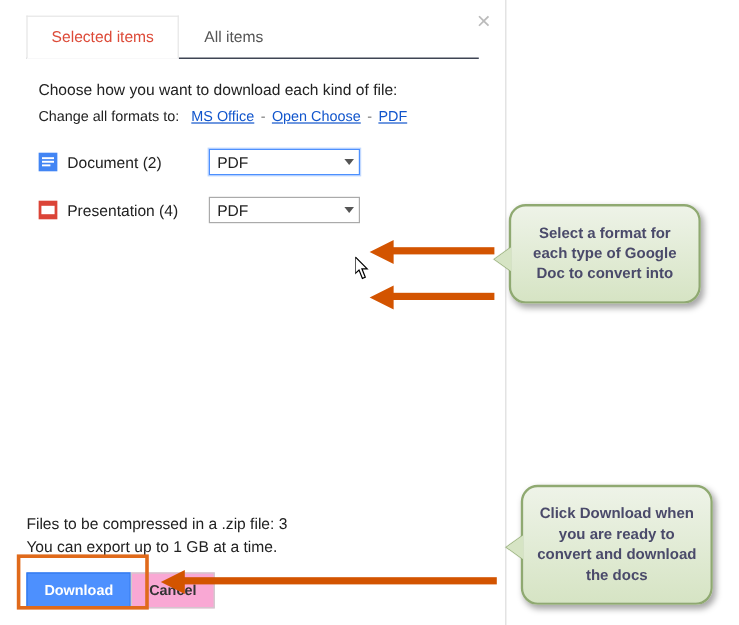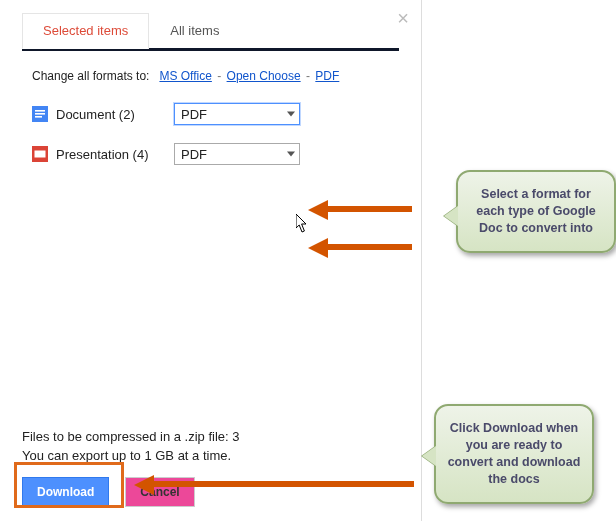--- a/index.html
+++ b/index.html
@@ -30,21 +30,21 @@
     line-height: 1;
     cursor: pointer;
   }
   .title {
     font-size: 16px;
     color: #222;
     margin: 14px 0 18px 0;
   }
   .tabbar {
     display: flex;
-    border-bottom: 3px solid #0f172a;
+    border-bottom: 1px solid #0f172a;
     margin-bottom: 18px;
   }
   .tab {
     padding: 9px 20px 10px;
     font-size: 13px;
     cursor: pointer;
     color: #555;
     border: 1px solid transparent;
     border-bottom: none;
     position: relative;
@@ -103,28 +103,28 @@
   .cursor-img {
     position: absolute;
     width: 14px; height: 20px;
     pointer-events: none;
   }
   .footer-area {
     position: absolute;
     left: 22px; bottom: 14px; right: 20px;
   }
   .compress-line, .export-line { margin: 4px 0; }
-  .btn-row { margin-top: 14px; display: flex; gap: 16px; align-items: center; }
+  .btn-row { margin-top: 14px; display: flex; gap: 0; align-items: center; }
   .btn {
     height: 30px;
     padding: 0 14px;
     font-size: 12px;
     font-weight: bold;
     border: 1px solid #ccc;
-    background: #ec4899;
+    background: #f9a8d4;
     color: #333;
     cursor: pointer;
   }
   .btn.primary {
     background: #4d90fe;
     border-color: #3079ed;
     color: #fff;
   }
   .highlight-box {
     position: absolute;
@@ -180,20 +180,21 @@
 <div class="dialog">
 
   <div class="close-x">×</div>
 
 
   <div class="tabbar">
     <div class="tab active">Selected items</div>
     <div class="tab">All items</div>
   </div>
 
+  <div class="instruction">Choose how you want to download each kind of file:</div>
 
   <div class="change-line">
     <span>Change all formats to:</span>
     &nbsp;
     <a>MS Office</a>
     <span class="sep"> - </span>
     <a>Open Choose</a>
     <span class="sep"> - </span>
     <a>PDF</a>
   </div>
@@ -234,21 +235,21 @@
     <div class="btn-row">
       <button class="btn primary">Download</button>
       <button class="btn">Cancel</button>
     </div>
   </div>
 
 </div>
 
 <div class="highlight-box" style="left:14px; top:462px; width:110px; height:46px;"></div>
 
-<div class="callout" style="left:456px; top:170px;">
+<div class="callout" style="left:424px; top:170px;">
   <span>Select a format for each type of Google Doc to convert into</span>
   <div class="tail" style="top:34px;"></div>
 </div>
 
 <div class="callout" style="left:434px; top:404px;">
   <span>Click Download when you are ready to convert and download the docs</span>
   <div class="tail" style="top:40px;"></div>
 </div>
 
 <div class="arrow" style="left:308px; top:202px; width:104px;">

